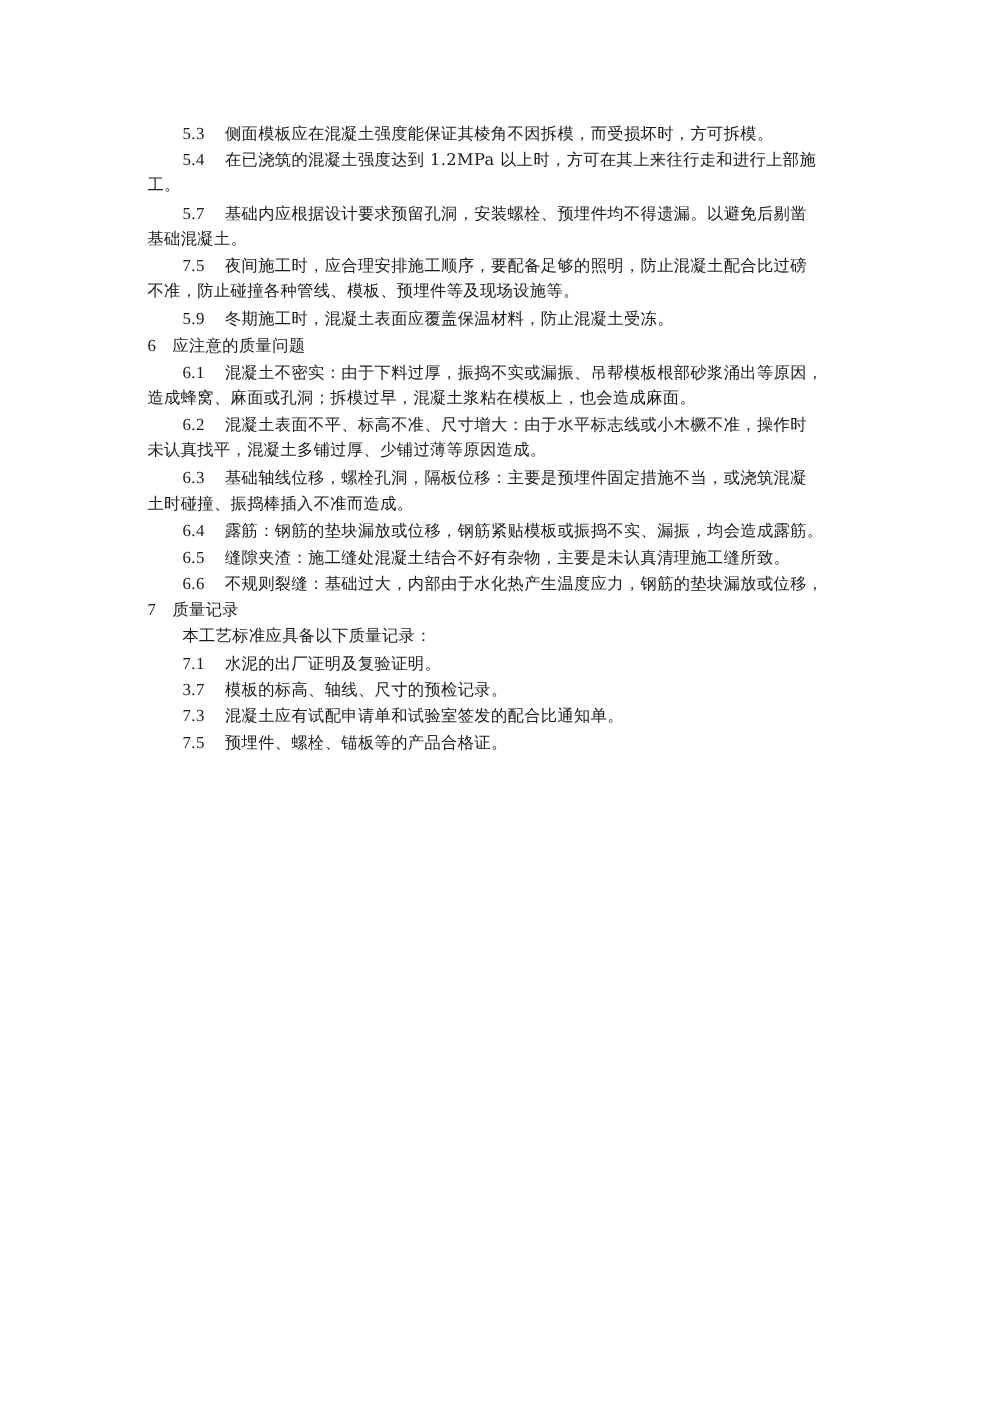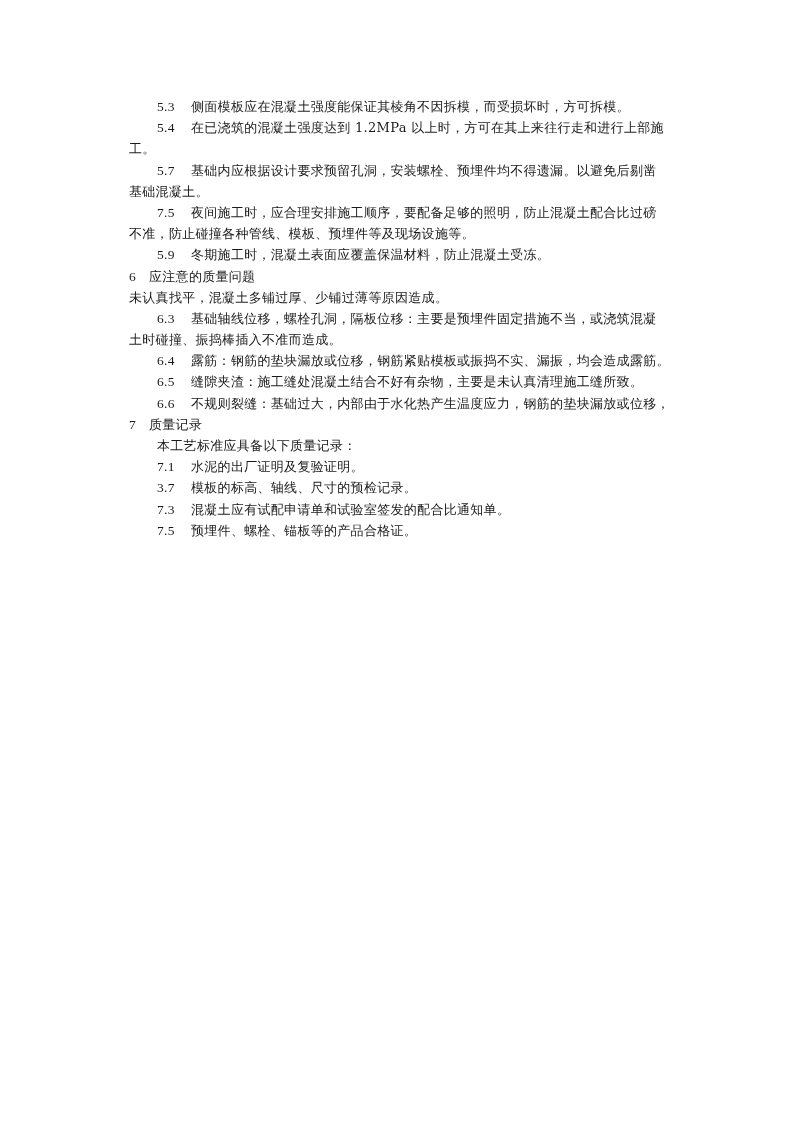--- a/index.html
+++ b/index.html
@@ -13,21 +13,20 @@
       position: relative;
       overflow: hidden;
       font-family: "DejaVu Serif", "Liberation Serif", serif;
       color: #1a1a1a;
     }
     .page {
       position: absolute;
       left: 118px;
       top: 96px;
       width: 562px;
-      margin-left: 11px;
     }
     .line {
       font-size: 13px;
       line-height: 21.2px;
       height: 21.2px;
       white-space: nowrap;
       letter-spacing: 0.3px;
     }
     .para {
       margin: 0;
@@ -81,22 +80,27 @@
   </div>
 
   <div class="para">
     <div class="line first"><span class="num">5.9</span><span>冬期施工时，混凝土表面应覆盖保温材料，防止混凝土受冻。</span></div>
   </div>
 
   <div class="para">
     <div class="line heading"><span class="num">6</span><span>应注意的质量问题</span></div>
   </div>
 
+  <div class="para">
+    <div class="line first"><span class="num">6.1</span><span>混凝土不密实：由于下料过厚，振捣不实或漏振、吊帮模板根部砂浆涌出等原因，</span></div>
+    <div class="line cont"><span>造成蜂窝、麻面或孔洞；拆模过早，混凝土浆粘在模板上，也会造成麻面。</span></div>
+  </div>
 
   <div class="para">
+    <div class="line first"><span class="num">6.2</span><span>混凝土表面不平、标高不准、尺寸增大：由于水平标志线或小木橛不准，操作时</span></div>
     <div class="line cont"><span>未认真找平，混凝土多铺过厚、少铺过薄等原因造成。</span></div>
   </div>
 
   <div class="para">
     <div class="line first"><span class="num">6.3</span><span>基础轴线位移，螺栓孔洞，隔板位移：主要是预埋件固定措施不当，或浇筑混凝</span></div>
     <div class="line cont"><span>土时碰撞、振捣棒插入不准而造成。</span></div>
   </div>
 
   <div class="para">
     <div class="line first"><span class="num">6.4</span><span>露筋：钢筋的垫块漏放或位移，钢筋紧贴模板或振捣不实、漏振，均会造成露筋。</span></div>

